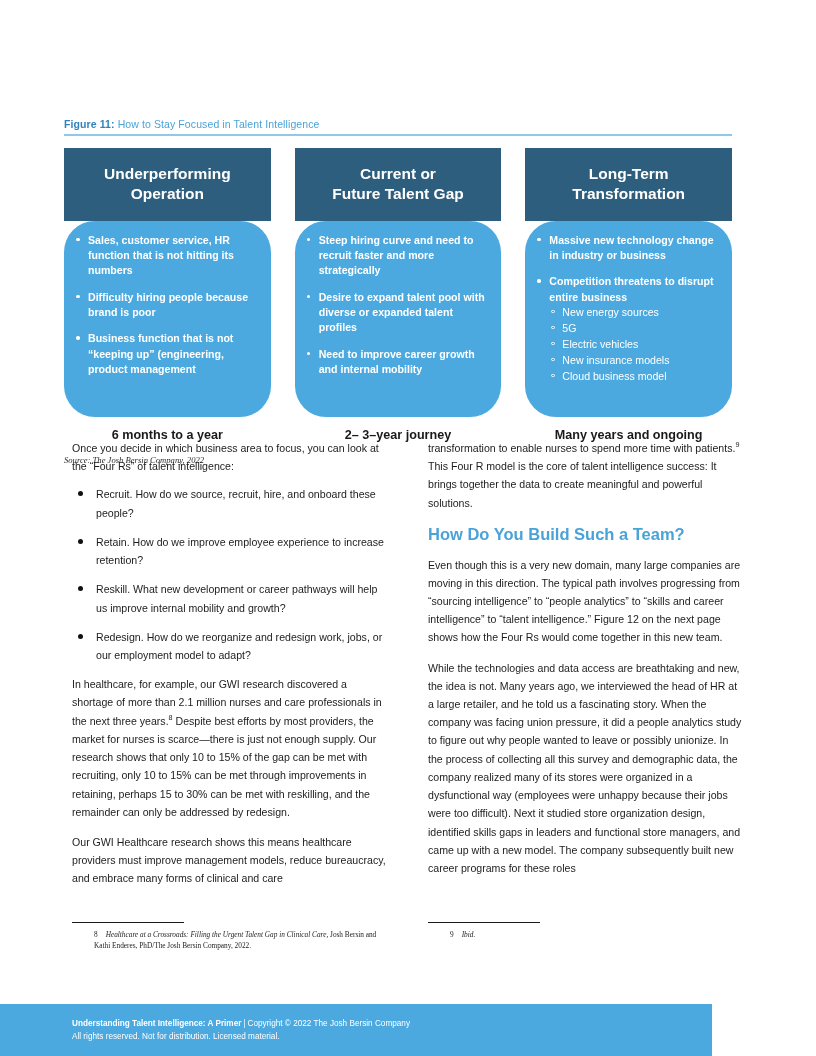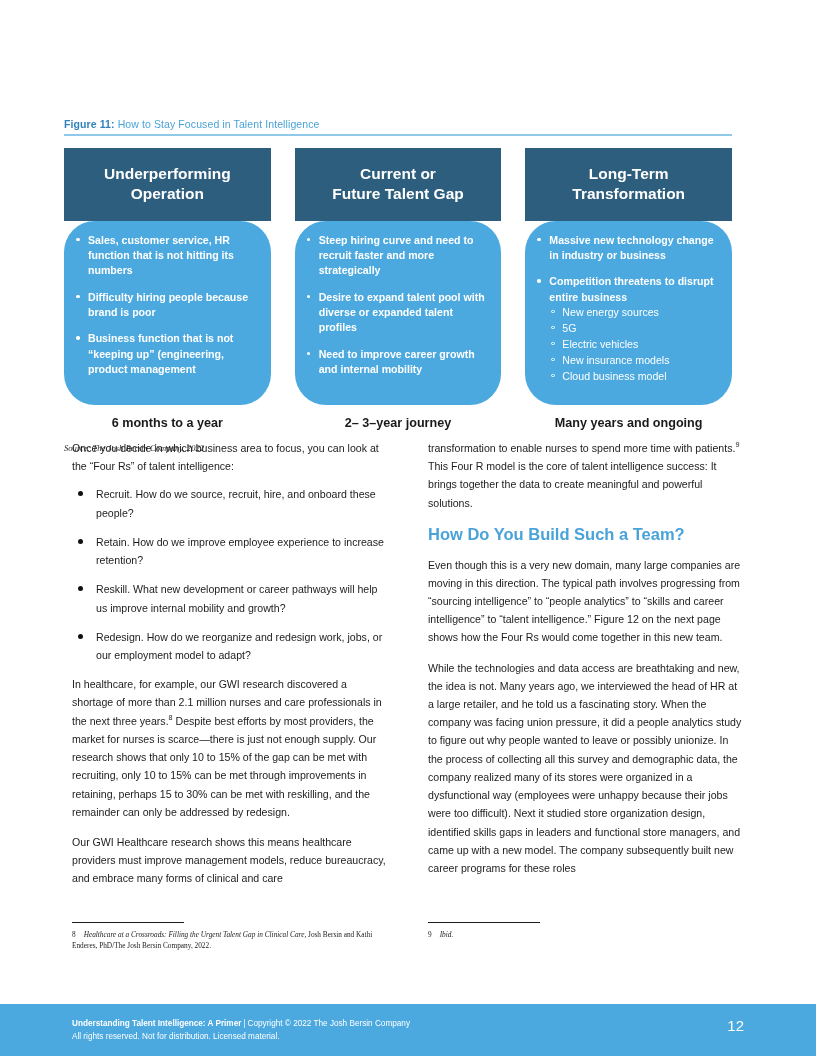--- a/index.html
+++ b/index.html
@@ -86,21 +86,21 @@
     padding: 0;
   }
   .card-body > ul > li {
     position: relative;
     padding-left: 14px;
     margin-bottom: 11px;
     font-size: 10.6px;
     font-weight: bold;
     line-height: 1.45;
   }
-  .card-body > ul > li:last-child { margin-bottom: 2px; }
+  .card-body > ul > li:last-child { margin-bottom: 14px; }
   .card-body > ul > li > .bullet {
     position: absolute;
     left: 2px;
     top: 5px;
     width: 3.5px;
     height: 3.5px;
     border-radius: 50%;
     background: #ffffff;
   }
 
@@ -214,33 +214,34 @@
     width: 112px;
     height: 1.4px;
     background: #1c1c1c;
     margin-bottom: 7px;
   }
   .footnote-text {
     font-size: 7.3px;
     line-height: 1.5;
     color: #1c1c1c;
     font-family: "Liberation Serif", serif;
+    margin-left: 22px;
   }
   .footnote-text .num {
     font-style: normal;
   }
   .footnote-text .ital { font-style: italic; }
   .footnote-text .gap { display: inline-block; width: 8px; }
 
   
   .footer {
     position: absolute;
     left: 0;
     bottom: 0;
-    width: 816px;
+    width: 712px;
     height: 52px;
     background: #4ba9e0;
     color: #ffffff;
   }
   .footer-inner {
     position: absolute;
     left: 72px;
     top: 13px;
     width: 672px;
     display: flex;

